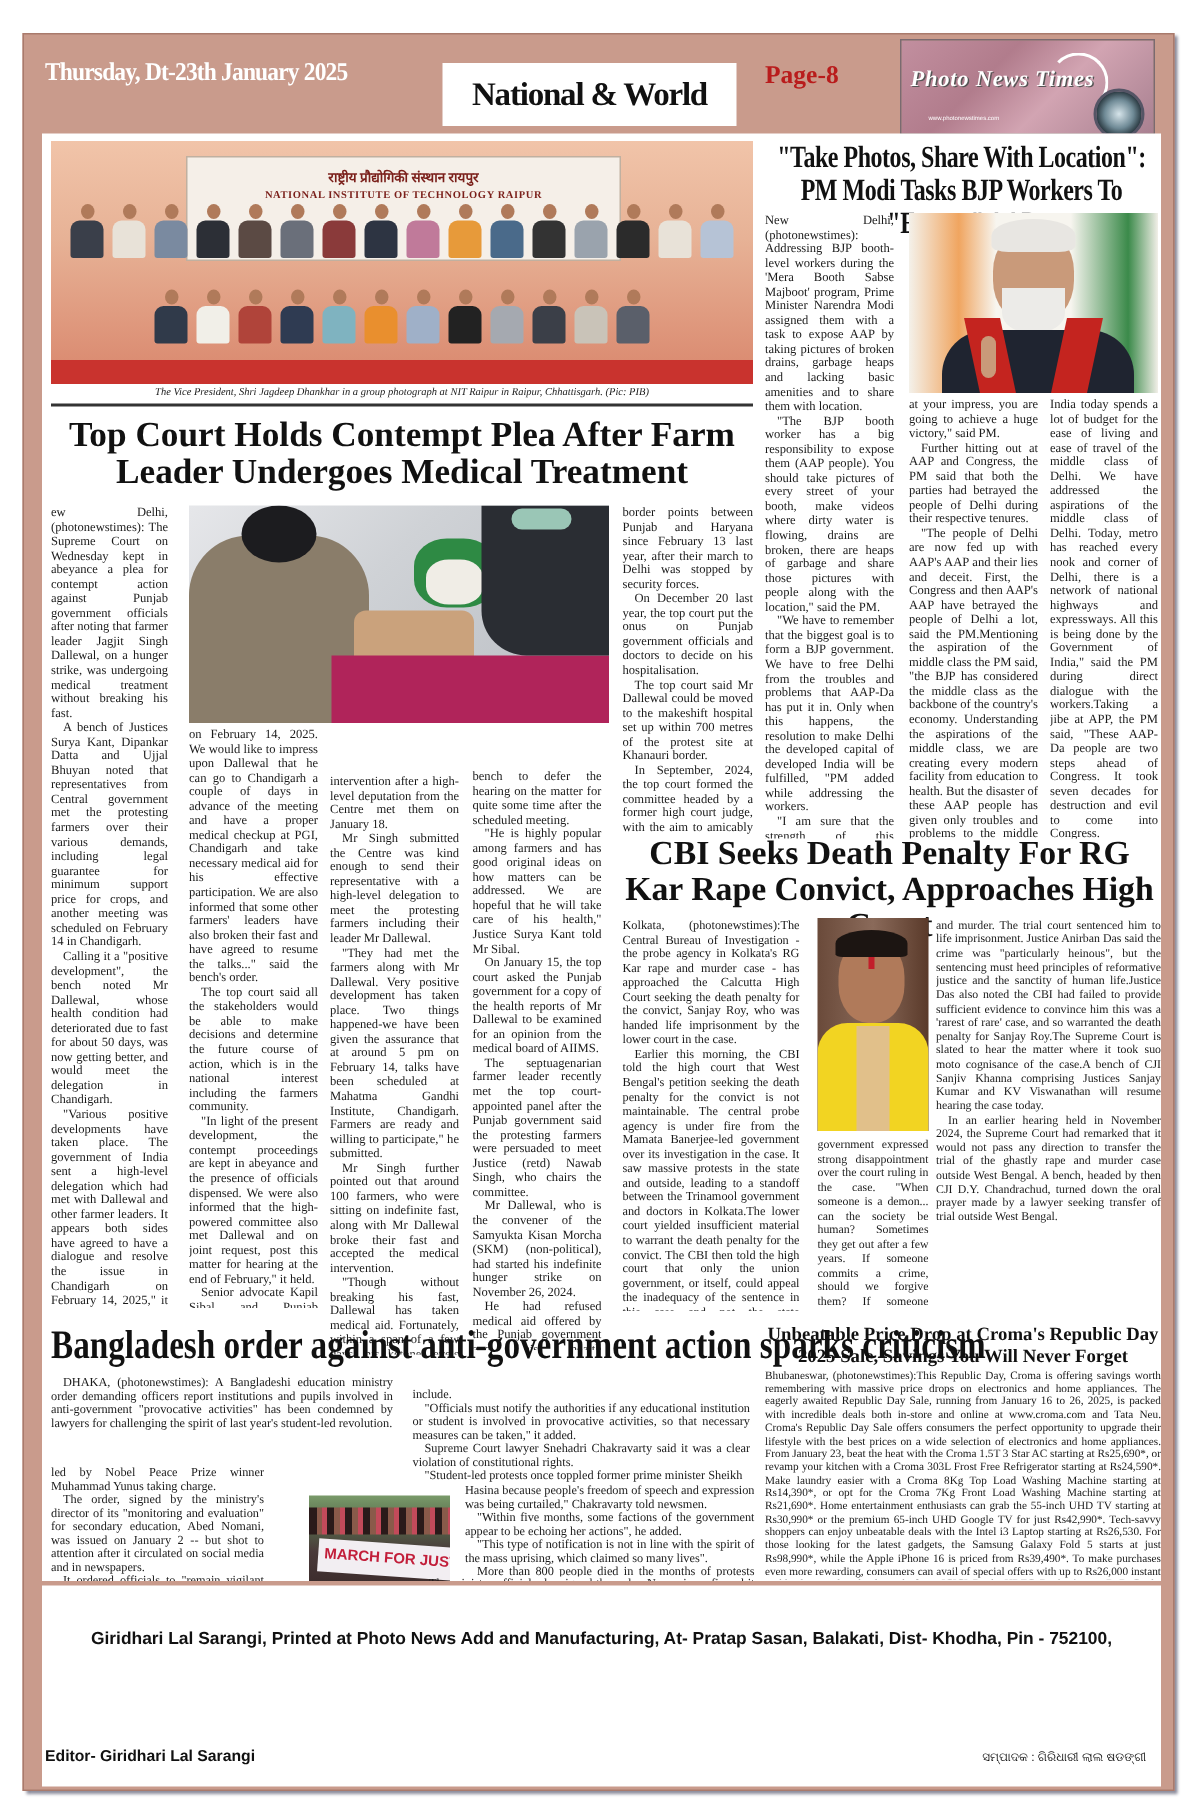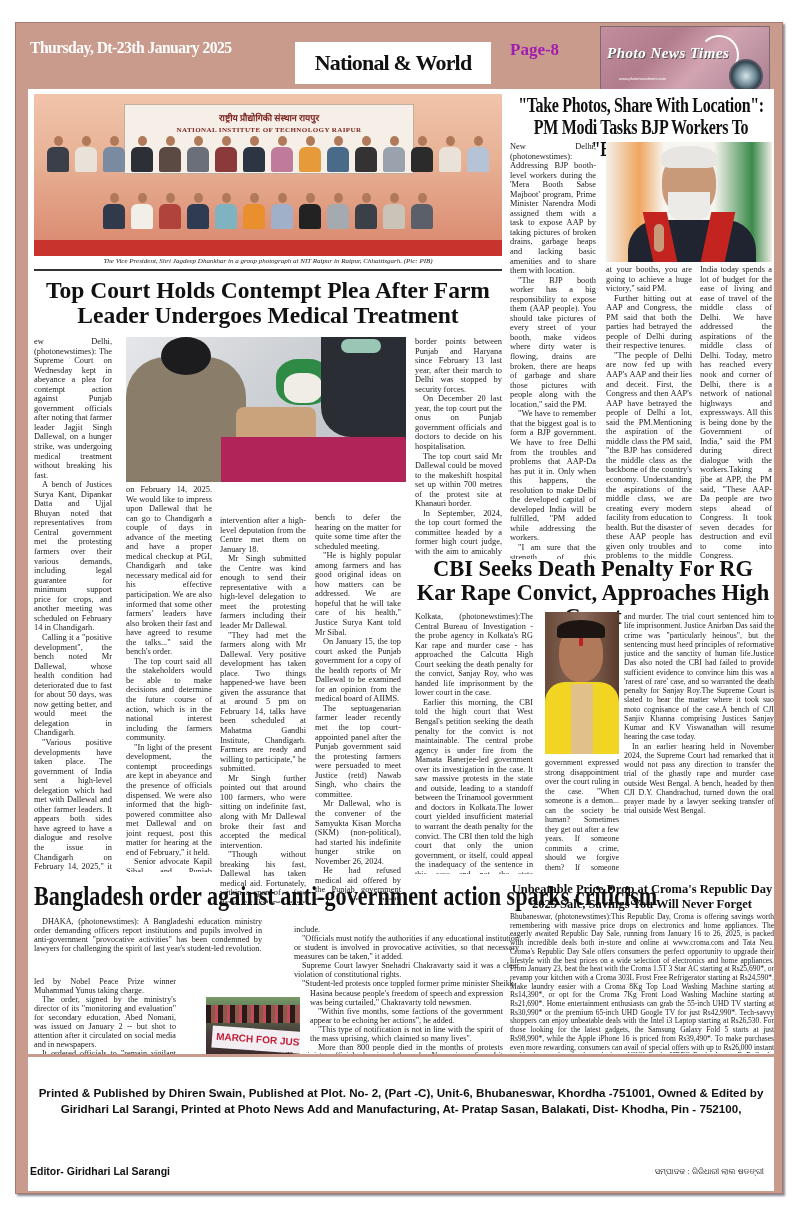--- a/index.html
+++ b/index.html
@@ -4,21 +4,21 @@
 <style>
   * { box-sizing: border-box; margin: 0; padding: 0; }
   html, body { width: 800px; height: 1212px; background: #ffffff; overflow: hidden; }
   body { position: relative; font-family: "Liberation Serif", serif; color: #111; }
 
   .frame { position: absolute; left: 15px; top: 22px; width: 768px; height: 1172px; background: #c99b8c; border: 1px solid #a97a6c; box-shadow: 2px 2px 2px #8a8a9a; }
 
   
   .hdr-date { position: absolute; left: 30px; top: 38px; font-family: "Liberation Serif", serif; font-weight: bold; font-size: 17px; color: #fff; letter-spacing: -0.6px; transform: scaleX(0.92); transform-origin: left; }
   .hdr-section { position: absolute; left: 295px; top: 42px; width: 196px; height: 42px; background: #fff; display: flex; align-items: center; justify-content: center; font-family: "Liberation Serif", serif; font-weight: bold; font-size: 22px; letter-spacing: -0.8px; color: #111; }
-  .hdr-page { position: absolute; left: 510px; top: 40px; font-family: "Liberation Serif", serif; font-weight: bold; font-size: 17px; color: #a21caf; }
+  .hdr-page { position: absolute; left: 510px; top: 40px; font-family: "Liberation Serif", serif; font-weight: bold; font-size: 17px; color: #b91c1c; }
   .hdr-logo { position: absolute; left: 600px; top: 26px; width: 170px; height: 64px; background: linear-gradient(135deg,#c28f9f 0%,#b17c8c 35%,#d2a4b2 60%,#a88090 100%); border: 1px solid #7a6a70; overflow: hidden; }
   .hdr-logo .logo-text { position: absolute; left: 6px; top: 18px; font-family: "Liberation Serif", serif; font-style: italic; font-weight: bold; font-size: 15px; color: #fff; text-shadow: 1px 1px 0 #555; letter-spacing: 0.5px; }
   .hdr-logo .logo-lens { position: absolute; right: 6px; bottom: -4px; width: 34px; height: 34px; border-radius: 50%; background: radial-gradient(circle,#d6e4ea 0%,#6f8a96 45%,#2e3e46 70%,#9aa9b0 100%); border: 2px solid #556; }
   .hdr-logo .logo-arc { position: absolute; right: 30px; top: 8px; width: 40px; height: 40px; border: 2px solid #fff; border-radius: 50%; border-left-color: transparent; border-bottom-color: transparent; }
   .hdr-logo .logo-url { position: absolute; left: 18px; bottom: 8px; font-size: 4px; color: #fff; font-family: "Liberation Sans", sans-serif; }
 
   .paper { position: absolute; left: 28px; top: 89px; width: 746px; height: 965px; background: #fff; }
 
   
   .group-photo { position: absolute; left: 34px; top: 94px; width: 468px; height: 162px; overflow: hidden; background: linear-gradient(#f1c4a9 0%, #e7b296 40%, #d9866c 100%); }
@@ -201,21 +201,21 @@
 <div class="img-block" style="left:606px; top:142px; width:166px; height:120px; background:linear-gradient(90deg,#f4f1ea 0%,#f0a560 20%,#f7f5ef 35%,#f7f5ef 65%,#3b8a4a 88%,#f2efe8 100%);">
   <div style="position:absolute;left:56px;top:10px;width:54px;height:64px;border-radius:45%;background:#c99a7a;"></div>
   <div style="position:absolute;left:55px;top:4px;width:56px;height:22px;border-radius:50% 50% 20% 20%;background:#e8e6e2;"></div>
   <div style="position:absolute;left:62px;top:50px;width:42px;height:30px;border-radius:0 0 45% 45%;background:#ecebe8;"></div>
   <div style="position:absolute;left:22px;top:78px;width:128px;height:50px;border-radius:30px 30px 0 0;background:#1f2430;"></div>
   <div style="position:absolute;left:42px;top:70px;width:24px;height:50px;background:#c4241f;transform:skewX(12deg);"></div>
   <div style="position:absolute;left:100px;top:70px;width:24px;height:50px;background:#c4241f;transform:skewX(-12deg);"></div>
   <div style="position:absolute;left:48px;top:82px;width:10px;height:28px;border-radius:5px;background:#c99a7a;"></div>
 </div>
 <div class="col" style="left:606px; top:265px; width:86px; height:294px;">
-  <p class="first">at your booths, you are going to achieve a huge victory," said PM.</p>
+  <p class="first">at your impress, you are going to achieve a huge victory," said PM.</p>
   <p>Further hitting out at AAP and Congress, the PM said that both the parties had betrayed the people of Delhi during their respective tenures.</p>
   <p>"The people of Delhi are now fed up with AAP's AAP and their lies and deceit. First, the Congress and then AAP's AAP have betrayed the people of Delhi a lot, said the PM.Mentioning the aspiration of the middle class the PM said, "the BJP has considered the middle class as the backbone of the country's economy. Understanding the aspirations of the middle class, we are creating every modern facility from education to health. But the disaster of these AAP people has given only troubles and problems to the middle class in Delhi."</p>
 
 </div>
 <div class="col" style="left:700px; top:265px; width:72px; height:294px;">
   <p class="first">India today spends a lot of budget for the ease of living and ease of travel of the middle class of Delhi. We have addressed the aspirations of the middle class of Delhi. Today, metro has reached every nook and corner of Delhi, there is a network of national highways and expressways. All this is being done by the Government of India," said the PM during direct dialogue with the workers.Taking a jibe at APP, the PM said, "These AAP-Da people are two steps ahead of Congress. It took seven decades for destruction and evil to come into Congress.</p>
 </div>
 
 <div class="headline" style="left:34px; top:278px; width:468px; font-size:23.5px; line-height:25px;">Top Court Holds Contempt Plea After Farm Leader Undergoes Medical Treatment</div>
 <div class="col" style="left:34px; top:337px; width:78px; height:535px;">
@@ -298,21 +298,21 @@
   <p>It ordered officials to "remain vigilant and proactive in preventing students from engaging in provocative actions, driven by propaganda,</p>
 </div>
 <div class="img-block" style="left:206px; top:997px; width:94px; height:62px; background:linear-gradient(#7a9a6a 0%,#556a4a 30%,#4a3a3a 60%,#3a2a2a 100%);">
   <div style="position:absolute;left:0;top:8px;width:94px;height:18px;background:repeating-linear-gradient(90deg,#2a1a1a 0 5px,#8a5a4a 5px 9px,#c34a5a 9px 12px);"></div>
   <div style="position:absolute;left:6px;top:32px;width:100px;height:22px;background:#f2eef2;transform:rotate(4deg);color:#c21e3a;font-family:'Liberation Sans',sans-serif;font-weight:bold;font-size:10px;line-height:22px;padding-left:4px;white-space:nowrap;">MARCH FOR JUSTICE</div>
 </div>
 <div class="col" style="left:34px; top:1059px; width:228px; height:30px; font-size:8.2px; line-height:9px;">
   <p class="first">misinformation, or disinformation against the government or the country".</p>
   <p>It did not provide clarification on what those actions might</p>
 </div>
-<div class="col" style="left:294px; top:925px; width:225px; height:64px; font-size:8.2px; line-height:9px;">
+<div class="col" style="left:275px; top:925px; width:225px; height:64px; font-size:8.2px; line-height:9px;">
   <p class="first">include.</p>
   <p>"Officials must notify the authorities if any educational institution or student is involved in provocative activities, so that necessary measures can be taken," it added.</p>
   <p>Supreme Court lawyer Snehadri Chakravarty said it was a clear violation of constitutional rights.</p>
   <p>"Student-led protests once toppled former prime minister Sheikh</p>
 </div>
 <div class="col" style="left:310px; top:989px; width:193px; height:62px; font-size:8.2px; line-height:9px;">
   <p class="first">Hasina because people's freedom of speech and expression was being curtailed," Chakravarty told newsmen.</p>
   <p>"Within five months, some factions of the government appear to be echoing her actions", he added.</p>
   <p>"This type of notification is not in line with the spirit of the mass uprising, which claimed so many lives".</p>
   <p>More than 800 people died in the months of protests that culminated in the ouster of Hasina's government on August 5, according to the interim government.</p>
@@ -322,17 +322,16 @@
 </div>
 
 <div class="headline" style="left:508px; top:882px; width:268px; font-size:12.5px; line-height:15px;">Unbeatable Price Drop at Croma's Republic Day 2025 Sale, Savings You Will Never Forget</div>
 <div class="col" style="left:510px; top:913px; width:264px; height:140px; font-size:7.5px; line-height:8.7px;">
   <p class="first">Bhubaneswar, (photonewstimes):This Republic Day, Croma is offering savings worth remembering with massive price drops on electronics and home appliances. The eagerly awaited Republic Day Sale, running from January 16 to 26, 2025, is packed with incredible deals both in-store and online at www.croma.com and Tata Neu.      Croma's Republic Day Sale offers consumers the perfect opportunity to upgrade their lifestyle with the best prices on a wide selection of electronics and home appliances. From January 23, beat the heat with the Croma 1.5T 3 Star AC starting at Rs25,690*, or revamp your kitchen with a Croma 303L Frost Free Refrigerator starting at Rs24,590*. Make laundry easier with a Croma 8Kg Top Load Washing Machine starting at Rs14,390*, or opt for the Croma 7Kg Front Load Washing Machine starting at Rs21,690*. Home entertainment enthusiasts can grab the 55-inch UHD TV starting at Rs30,990* or the premium 65-inch UHD Google TV for just Rs42,990*. Tech-savvy shoppers can enjoy unbeatable deals with the Intel i3 Laptop starting at Rs26,530. For those looking for the latest gadgets, the Samsung Galaxy Fold 5 starts at just Rs98,990*, while the Apple iPhone 16 is priced from Rs39,490*. To make purchases even more rewarding, consumers can avail of special offers with up to Rs26,000 instant cashback on select bank cards from ICICI Bank, HDFC Bank, Amex, BoB Cards, Federal Bank, Kotak Mahindra Bank, South Indian Bank, and HSBC. In addition, consumers can also avail of up to Rs26,000 cashback through consumer finance providers like Bajaj Finserv, HDB Financial Services, HDFC Bank, and IDFC First Bank.</p>
 </div>
 
 <div class="sep-rule" style="left:28px; top:1054px; width:746px; height:4px; background:#c99b8c;"></div>
 <div class="footer-band"></div>
 <div class="imprint">
-  <div>Printed &amp; Published by Dhiren Swain, Published at Plot. No- 2, (Part -C), Unit-6, Bhubaneswar, Khordha -751001, Owned &amp; Edited by</div>
   <div>Giridhari Lal Sarangi, Printed at Photo News Add and Manufacturing, At- Pratap Sasan, Balakati, Dist- Khodha, Pin - 752100,</div>
 </div>
 <div class="editor-l">Editor- Giridhari Lal Sarangi</div>
 <div class="editor-r">ସମ୍ପାଦକ : ଗିରିଧାରୀ ଲାଲ ଷଡଙ୍ଗୀ</div>
 
 </body></html>

